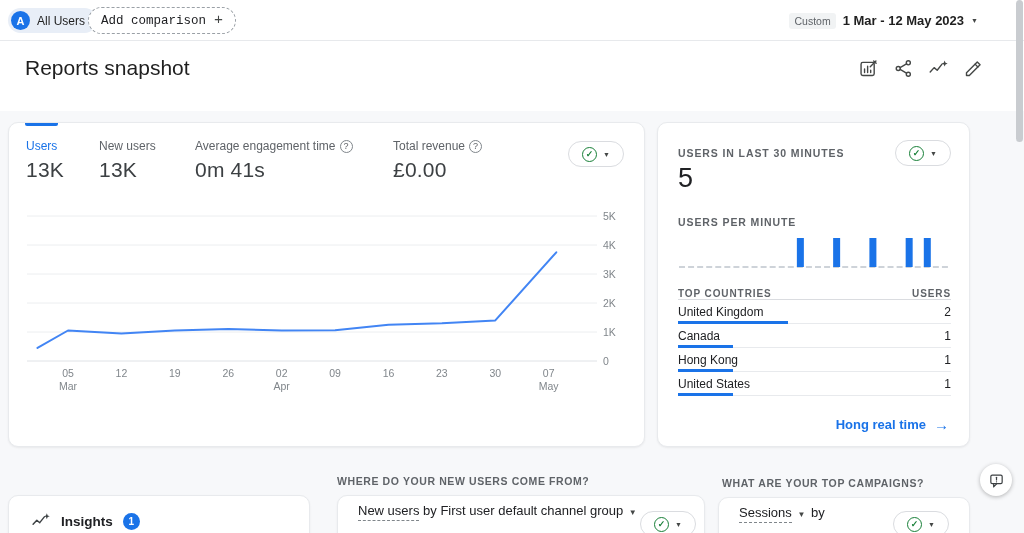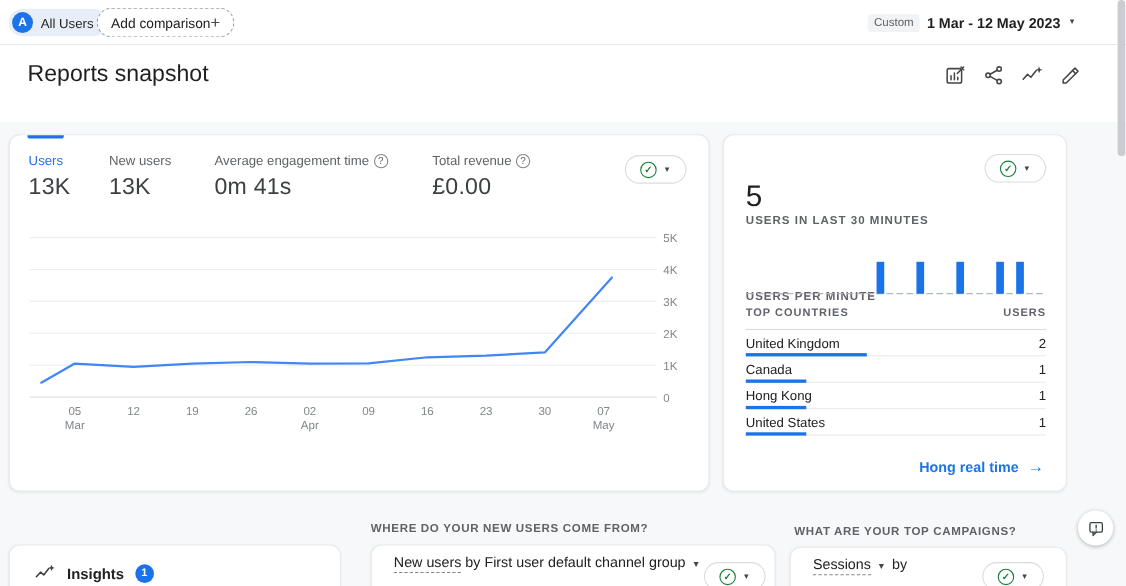--- a/index.html
+++ b/index.html
@@ -13,22 +13,22 @@
     background:#fff; border-bottom:1px solid #e7e9ec; }
   #audience-chip { position:absolute; left:8px; top:8px; height:25px;
     background:#e8eef7; border-radius:13px; display:flex; align-items:center;
     padding:0 12px 0 3px; gap:7px; cursor:pointer; }
   .avatar { width:19px; height:19px; border-radius:50%; background:#1a73e8;
     color:#fff; font-size:11px; font-weight:bold; display:flex;
     align-items:center; justify-content:center; }
   #audience-chip .chip-label { font-size:12px; color:#1f1f1f; }
   #add-comparison { position:absolute; left:88px; top:7px; height:27px;
     border:1px dashed #9aa0a6; border-radius:14px; background:#fff;
-    display:flex; align-items:center; padding:0 12px; font-size:12.5px;
-    color:#202124; cursor:pointer; }
+    display:flex; align-items:center; gap:8px; padding:0 12px; font-size:12.5px;
+    color:#202124; cursor:pointer;font-family:Liberation Mono, monospace; }
   #add-comparison .plus { font-size:15px; color:#444746; }
   #date-group { position:absolute; right:46px; top:0; height:41px;
     display:flex; align-items:center; gap:7px; cursor:pointer; }
   #custom-badge { background:#f1f3f4; color:#5f6368; font-size:10.5px;
     padding:2px 5px; border-radius:3px; }
   #date-label { font-size:13px; font-weight:bold; color:#1f1f1f; }
   .caret { font-size:7px; color:#444746; }
   
   #header-band { position:absolute; left:0; top:41px; width:1024px; height:70px; background:#fff; }
   #page-title { position:absolute; left:25px; top:56px; font-size:21px; color:#1f1f1f; }
@@ -58,25 +58,25 @@
     justify-content:center; gap:6px; cursor:pointer; }
   .qa-check { width:15px; height:15px; border:1.5px solid #188038; border-radius:50%;
     color:#188038; font-size:9px; font-weight:bold; display:flex;
     align-items:center; justify-content:center; }
   
   #users-line-svg { position:absolute; left:12px; top:86px; }
   #minute-svg { position:absolute; left:20px; top:106px; }
   .axis-text { font-family:"Liberation Sans",sans-serif; font-size:10.5px; fill:#80868b; }
   
   .rt-label { position:absolute; left:20px; font-size:10.5px; letter-spacing:.9px;
-    color:#5f6368; font-weight:bold;margin-top:48px; }
+    color:#5f6368; font-weight:bold; }
   #rt-value { position:absolute; left:20px; top:40px; font-size:27px; color:#202124; }
   #countries { position:absolute; left:20px; top:156px; width:273px; }
   #countries-head { display:flex; justify-content:space-between; height:21px;
-    align-items:flex-start; font-size:10px; letter-spacing:.9px; color:#5f6368;
+    align-items:flex-end; font-size:10px; letter-spacing:.9px; color:#5f6368;
     font-weight:bold; border-bottom:1px solid #dadce0; }
   .country-row { position:relative; height:24px; display:flex; align-items:center;
     justify-content:space-between; font-size:12px; color:#202124;
     border-bottom:1px solid #e8eaed; }
   .country-bar { position:absolute; left:0; bottom:-1px; height:3px; background:#1a73e8; }
   #view-realtime { position:absolute; right:20px; bottom:13px; color:#1a73e8;
     font-size:13px; font-weight:bold; display:flex; align-items:center; gap:8px;
     cursor:pointer; }
   #view-realtime .arrow { font-size:15px; }
   

